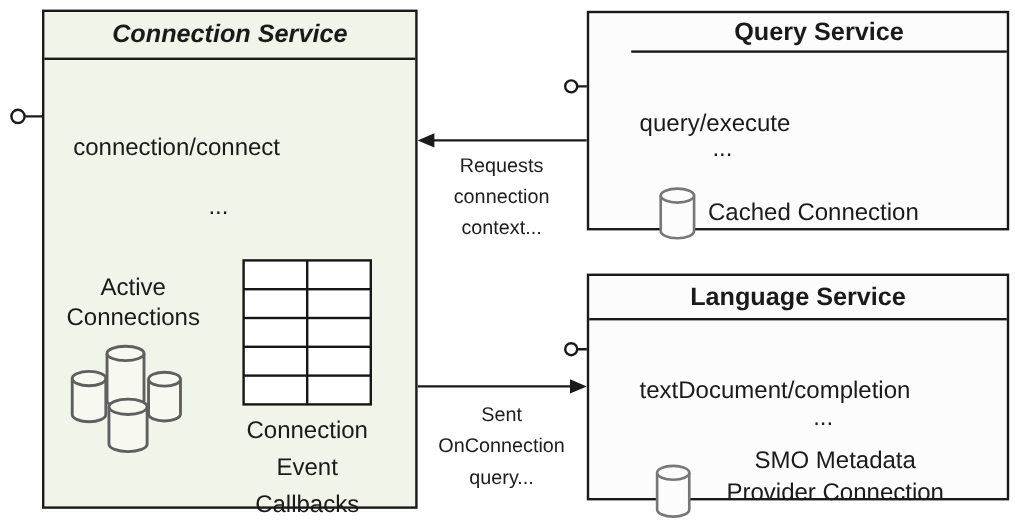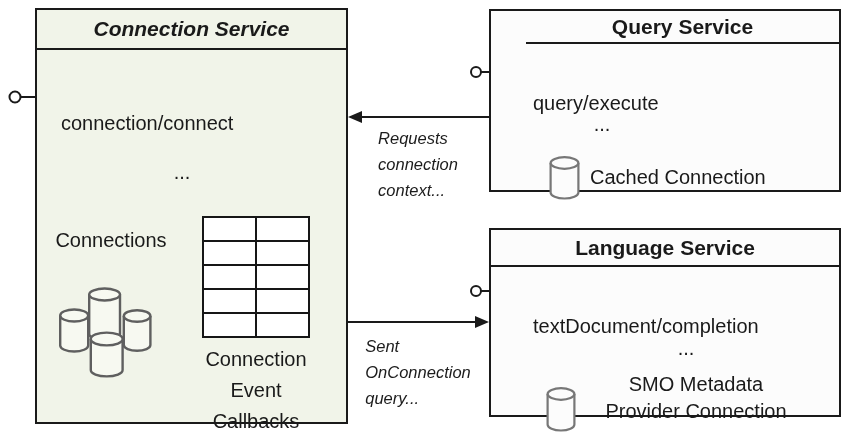--- a/index.html
+++ b/index.html
@@ -17,22 +17,22 @@
   }
   .box-conn .box-header{height:38px;font-style:italic;}
   .box-query .box-header{height:31px;margin-left:35px;}
   .box-lang .box-header{height:35px;}
   .box-body{position:relative;width:100%;}
   .abs{position:absolute;}
   .method-list{font-size:20px;line-height:27px;white-space:nowrap;}
   .ellipsis{font-size:20px;line-height:20px;transform:translateX(-50%);}
   .center-label{transform:translateX(-50%);text-align:center;font-size:20px;white-space:nowrap;}
   .arrow-label{
-    position:absolute;transform:translateX(-50%);
-    font-style:italic;font-size:16.5px;line-height:26px;color:#1c1c1c;white-space:nowrap;
+    position:absolute;transform:translateX(-50%);text-align:center;
+    font-size:16.5px;line-height:26px;color:#1c1c1c;white-space:nowrap;
   }
   .connector-layer{position:absolute;left:0;top:0;pointer-events:none;}
   .cb-table{
     display:grid;grid-template-columns:1fr 1fr;grid-template-rows:repeat(5,1fr);
     gap:2px;padding:2px;background:#161616;box-sizing:border-box;
   }
   .cb-cell{background:#ffffff;}
   svg{overflow:visible;display:block;}
 </style>
 </head>
@@ -72,20 +72,21 @@
     <div class="box-header">
       <span>Connection Service</span>
     </div>
     <div class="box-body">
       <div class="abs method-list" style="left:24px;top:60px;">
         <div>connection/connect</div>
       </div>
       <div class="abs ellipsis" style="left:145px;top:112px;">...</div>
 
       <div class="abs center-label" style="left:74px;top:178px;line-height:25px;">
+        <div>Active</div>
         <div>Connections</div>
       </div>
 
       <svg class="abs" style="left:22px;top:237px;" width="92" height="90" viewBox="0 0 92 90">
         <g stroke="#5f5f5f" stroke-width="2.4" fill="#f7f9f1">
 
           <path d="M1.2 28.5 L1.2 58.5 A14 6 0 0 0 29.2 58.5 L29.2 28.5"></path>
           <ellipse cx="15.2" cy="28.5" rx="14" ry="6"></ellipse>
 
           <path d="M64.8 29 L64.8 58 A13.3 5.8 0 0 0 91.4 58 L91.4 29"></path>

